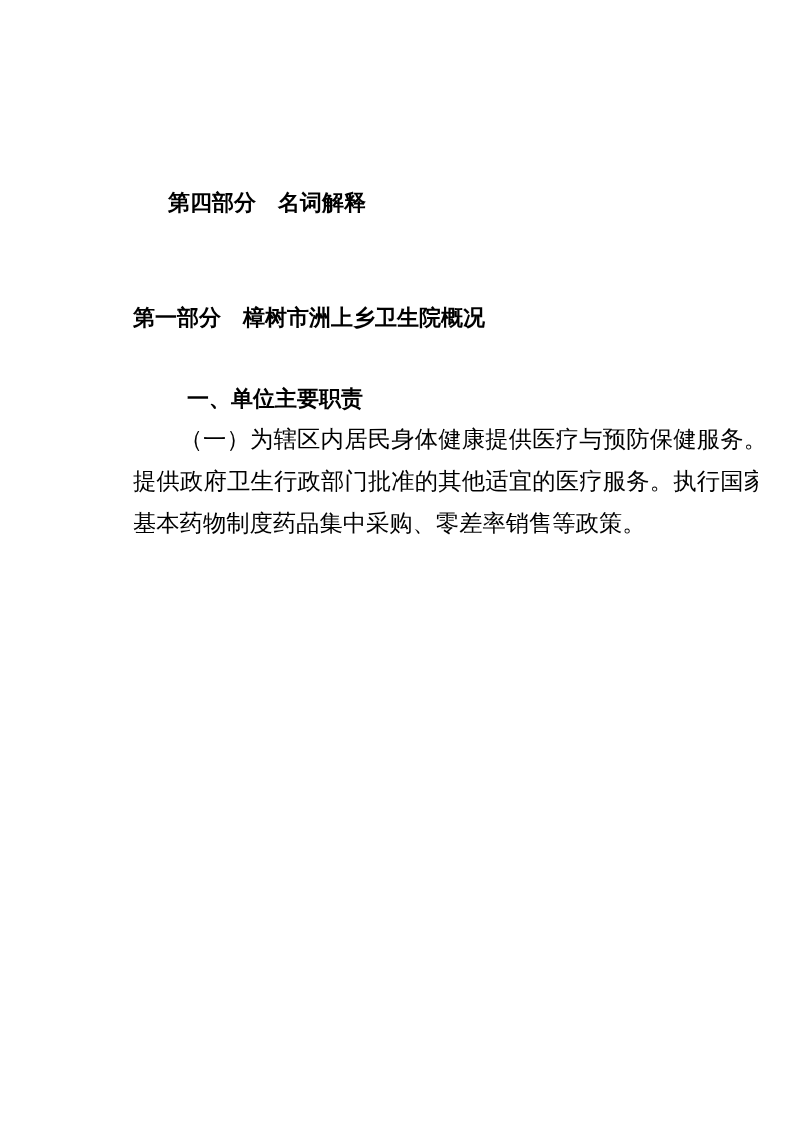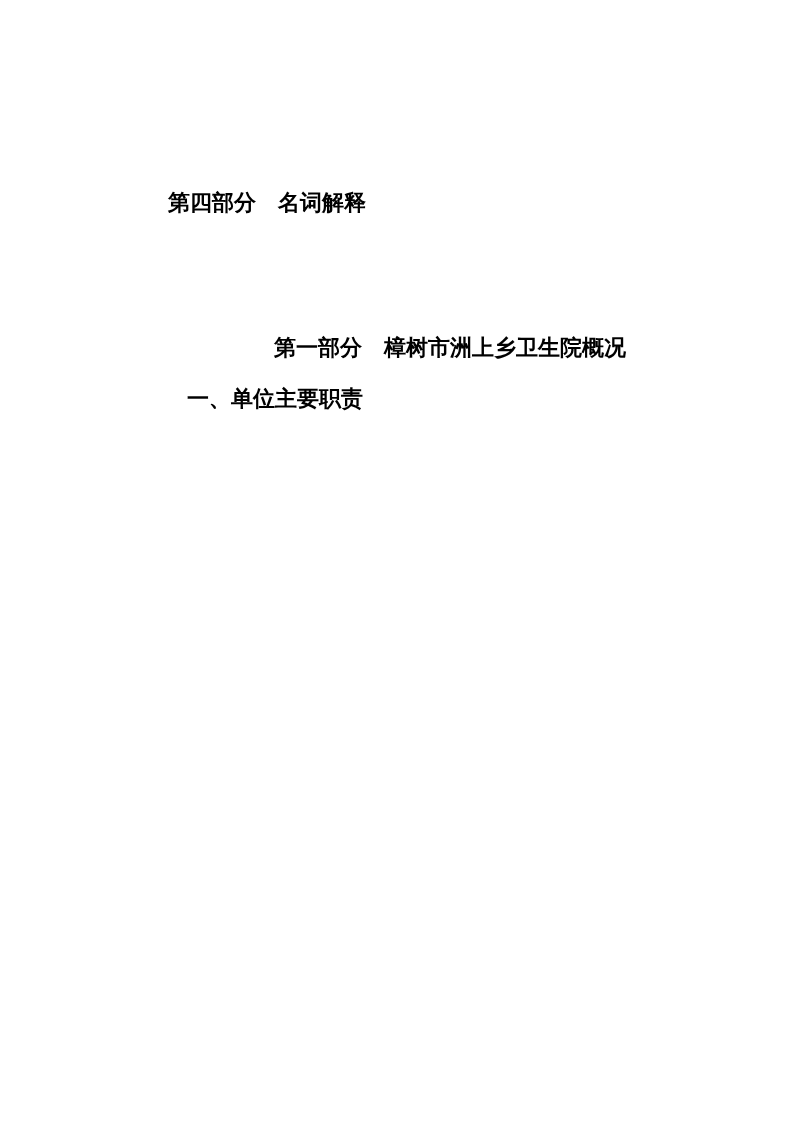--- a/index.html
+++ b/index.html
@@ -27,22 +27,20 @@
     white-space: nowrap;
   }
   .h-toc {
     left: 133px;
     top: 190px;
   }
   .h-section {
     left: 98px;
     top: 305px;
     width: 634px;
-    text-align: center;
-    margin-top: 30px;
   }
   .h-sub {
     left: 152px;
     top: 386px;
     font-family: Liberation Serif, serif;
   }
   .body-text {
     position: absolute;
     left: 98px;
     top: 419px;
@@ -64,15 +62,16 @@
 
 <div class="page">
 
   <div class="heading h-toc">第四部分　名词解释</div>
 
   <div class="heading h-section">第一部分　樟树市洲上乡卫生院概况</div>
 
   <div class="heading h-sub">一、单位主要职责</div>
 
   <div class="body-text">
+    <p>（一）为辖区内居民身体健康提供医疗与预防保健服务。提供政府卫生行政部门批准的其他适宜的医疗服务。执行国家基本药物制度药品集中采购、零差率销售等政策。</p>
   </div>
 
 </div>
 
 </body></html>

